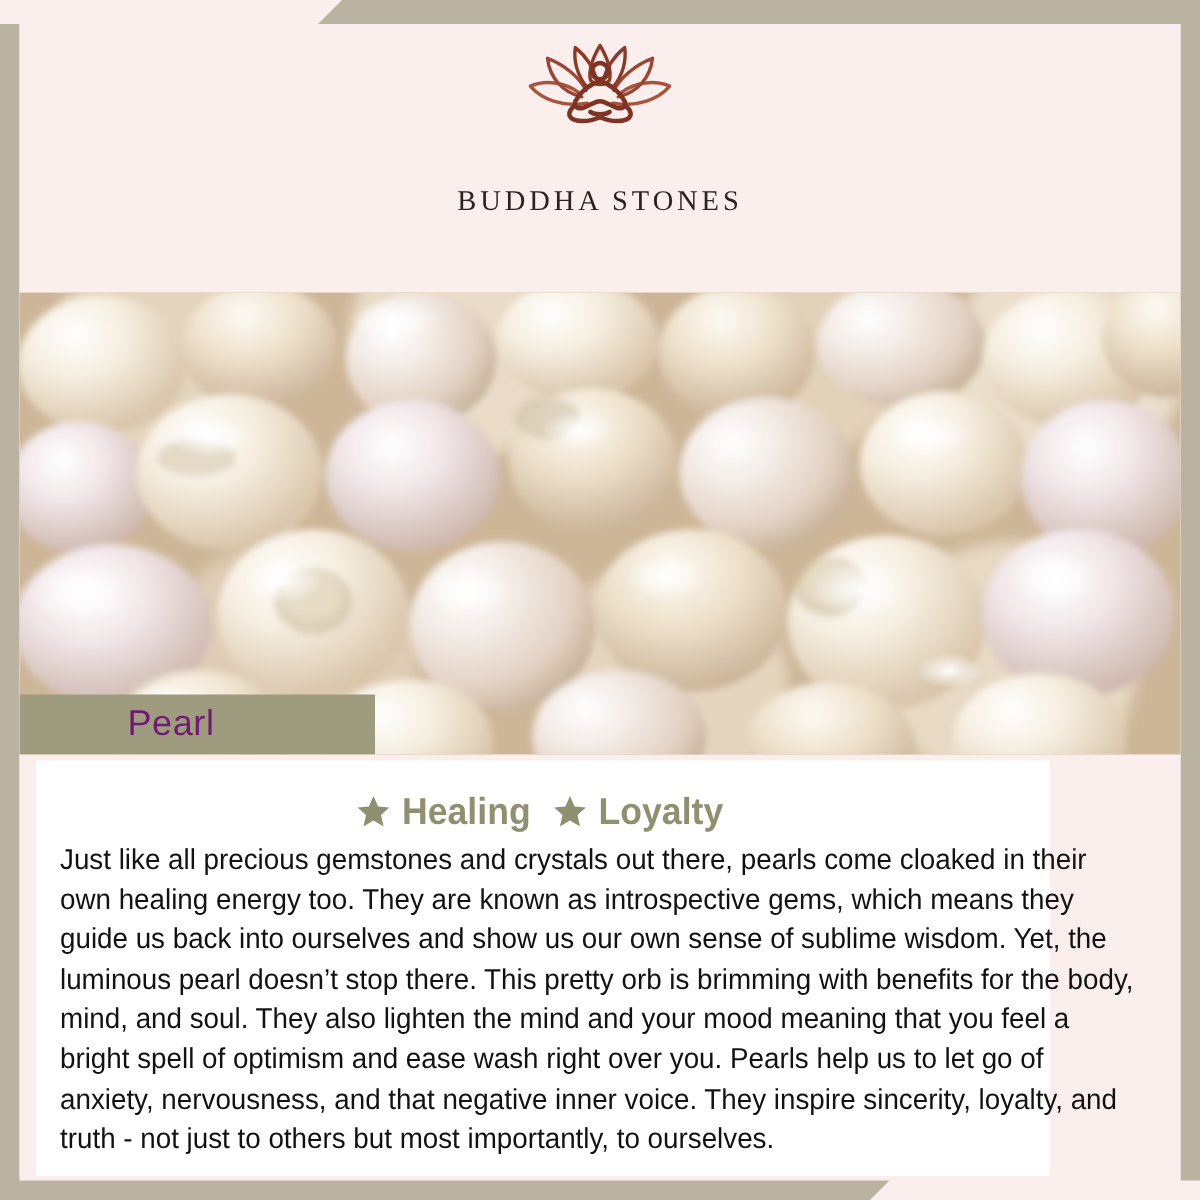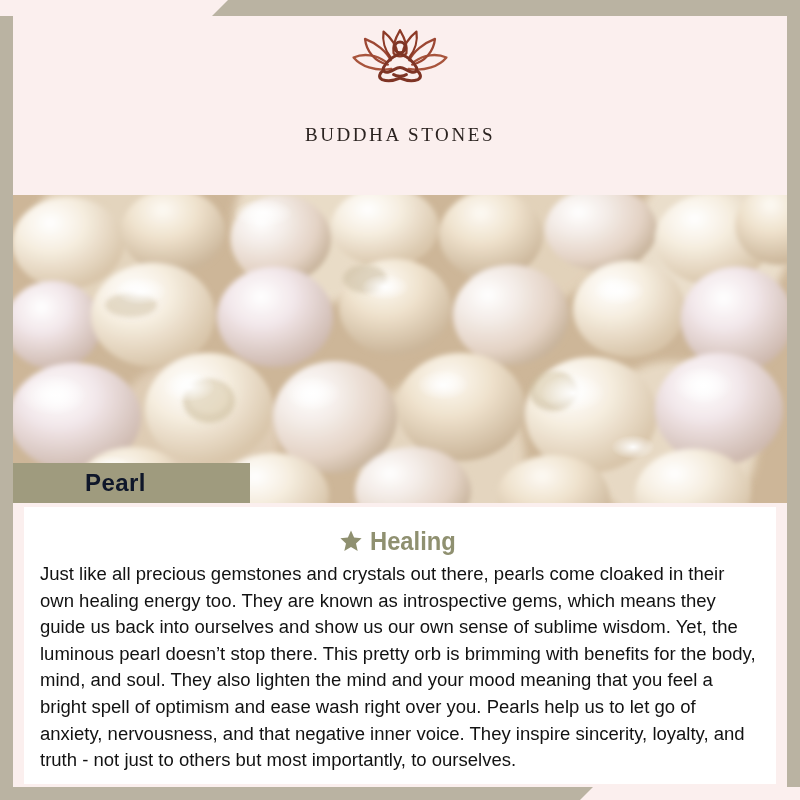--- a/index.html
+++ b/index.html
@@ -135,33 +135,33 @@
     bottom: 0px;
     width: 237px;
     height: 40px;
     background: #9f9b7e;
     display: flex;
     align-items: center;
     box-sizing: border-box;
     padding-left: 72px;
   }
   #stone-name {
-    color: #0f172a;
+    color: #701a75;
     font-size: 24px;
-    font-weight: bold;
+    font-weight: normal;
     letter-spacing: 0.4px;
     white-space: nowrap;
   }
 
   
   #content-card {
     position: absolute;
     top: 491px;
     left: 11px;
-    width: 752px;
+    width: 676px;
     height: 277px;
     background: #ffffff;
     box-sizing: border-box;
     padding: 16px 16px 10px 16px;
   }
 
   
   #features {
     display: flex;
     align-items: center;
@@ -362,19 +362,25 @@
 
     <div id="content-card">
 
       <div id="features">
         <span class="feature">
           <svg class="star-icon" viewBox="0 0 24 24">
               <polygon points="12,1.6 15.1,8.6 22.6,9.3 17,14.4 18.7,22 12,18 5.3,22 7,14.4 1.4,9.3 8.9,8.6" fill="#8f9070"></polygon>
             </svg>
           <span class="feature-label">Healing</span>
         </span>
+        <span class="feature">
+          <svg class="star-icon" viewBox="0 0 24 24">
+              <polygon points="12,1.6 15.1,8.6 22.6,9.3 17,14.4 18.7,22 12,18 5.3,22 7,14.4 1.4,9.3 8.9,8.6" fill="#8f9070"></polygon>
+            </svg>
+          <span class="feature-label">Loyalty</span>
+        </span>
       </div>
 
       <p id="body-copy">Just like all precious gemstones and crystals out there, pearls come cloaked in their own healing energy too. They are known as introspective gems, which means they guide us back into ourselves and show us our own sense of sublime wisdom. Yet, the luminous pearl doesn’t stop there. This pretty orb is brimming with benefits for the body, mind, and soul. They also lighten the mind and your mood meaning that you feel a bright spell of optimism and ease wash right over you. Pearls help us to let go of anxiety, nervousness, and that negative inner voice. They inspire sincerity, loyalty, and truth - not just to others but most importantly, to ourselves.</p>
     </div>
 
   </div>
 </div>
 
 </body></html>

